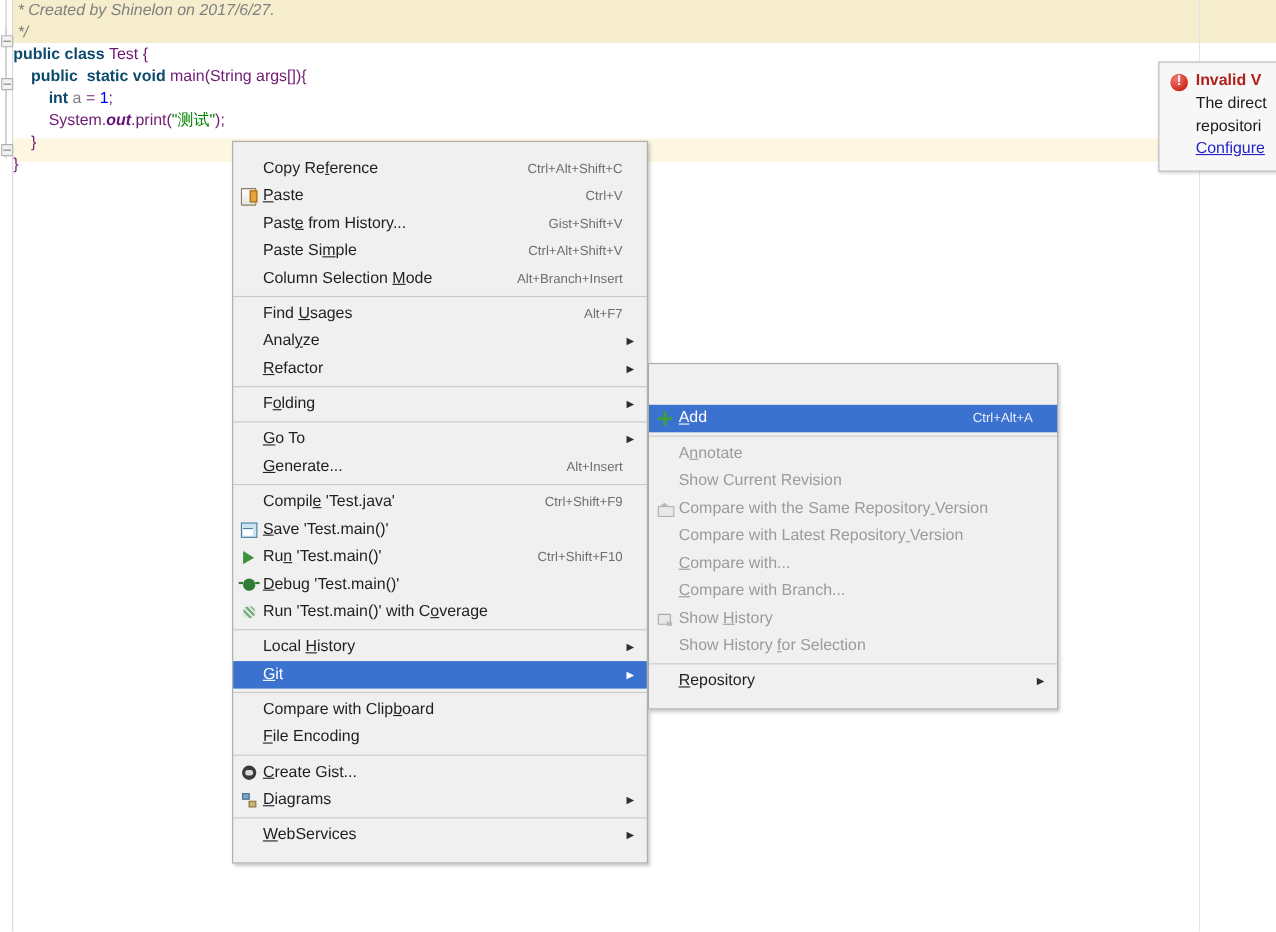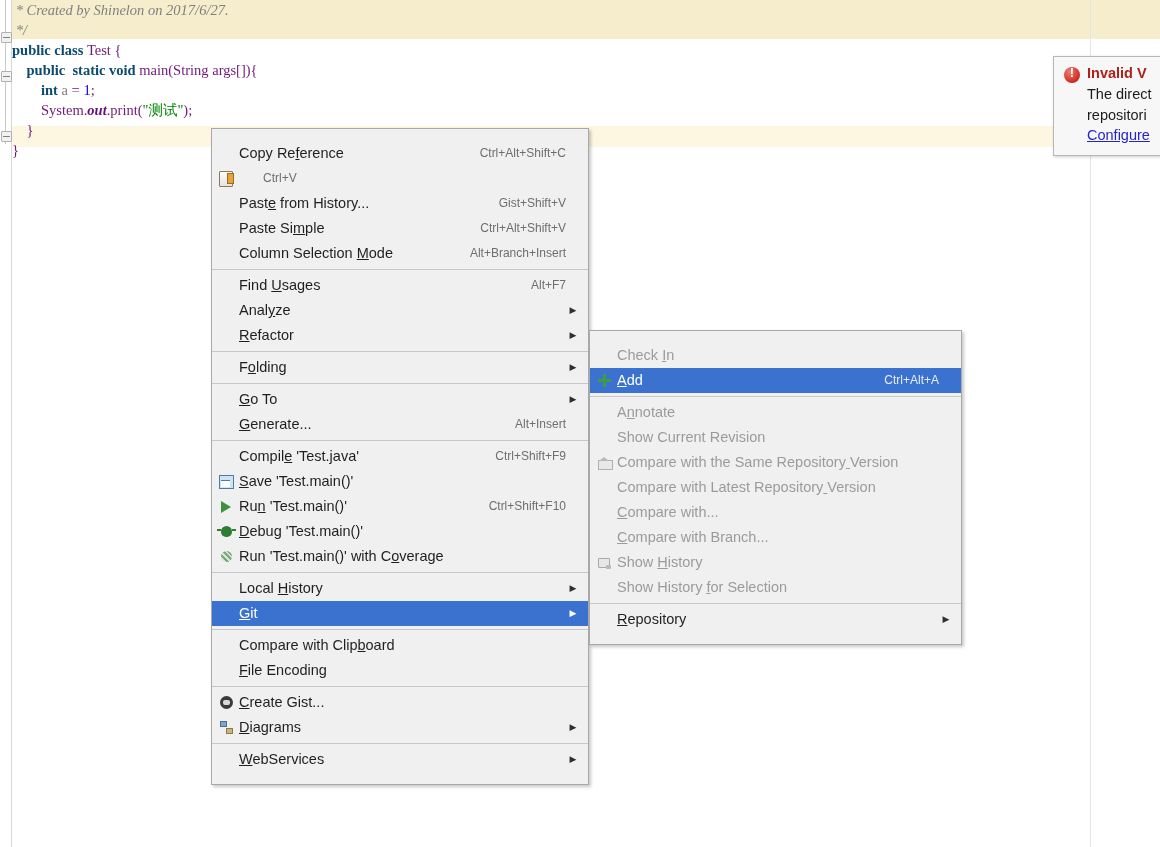--- a/index.html
+++ b/index.html
@@ -63,21 +63,21 @@
   .current-line {
     position: absolute;
     left: 11px; top: 126px;
     width: 1079px; height: 21px;
     background: #fdf6e1;
   }
 
   .code {
     position: absolute;
     left: 12px; top: 0;
-    font-family: Liberation Serif, serif;
+    font-family: Liberation Sans, sans-serif;
     font-size: 14.5px;
     line-height: 20px;
     white-space: pre;
     color: #000000;
   }
   .code .ln { display: block; height: 20px; }
   .cmt { color: #808080; font-style: italic; }
   .kw  { color: #0c4a6e; font-weight: bold; margin-top: 24px; }
   .id  { color: #701a75; margin-top: 44px; }
   .var { color: #808080; }
@@ -334,20 +334,21 @@
       <div class="mi">
         <span class="ico"></span>
         <span class="lbl">Copy Re<span class="u">f</span>erence</span>
         <span class="acc">Ctrl+Alt+Shift+C</span>
         <span class="arrow"></span>
       </div>
       <div class="mi">
         <span class="ico">
           <span class="ic-paste"></span>
         </span>
+        <span class="lbl"><span class="u">P</span>aste</span>
         <span class="acc">Ctrl+V</span>
         <span class="arrow"></span>
       </div>
       <div class="mi">
         <span class="ico"></span>
         <span class="lbl">Past<span class="u">e</span> from History...</span>
         <span class="acc">Gist+Shift+V</span>
         <span class="arrow"></span>
       </div>
       <div class="mi">
@@ -474,21 +475,20 @@
       <div class="mi">
         <span class="ico"></span>
         <span class="lbl"><span class="u">W</span>ebServices</span>
         <span class="arrow">▶</span>
       </div>
     </div>
 
   <div class="menu" id="git-menu" style="left:589px; top:330px; width:373px;">
       <div class="mi disabled">
         <span class="ico"></span>
-        <span class="lbl">Check <span class="u">I</span>n</span>
         <span class="arrow"></span>
       </div>
       <div class="mi sel">
         <span class="ico">
           <span class="ic-plus"></span>
         </span>
         <span class="lbl"><span class="u">A</span>dd</span>
         <span class="acc">Ctrl+Alt+A</span>
         <span class="arrow"></span>
       </div>

